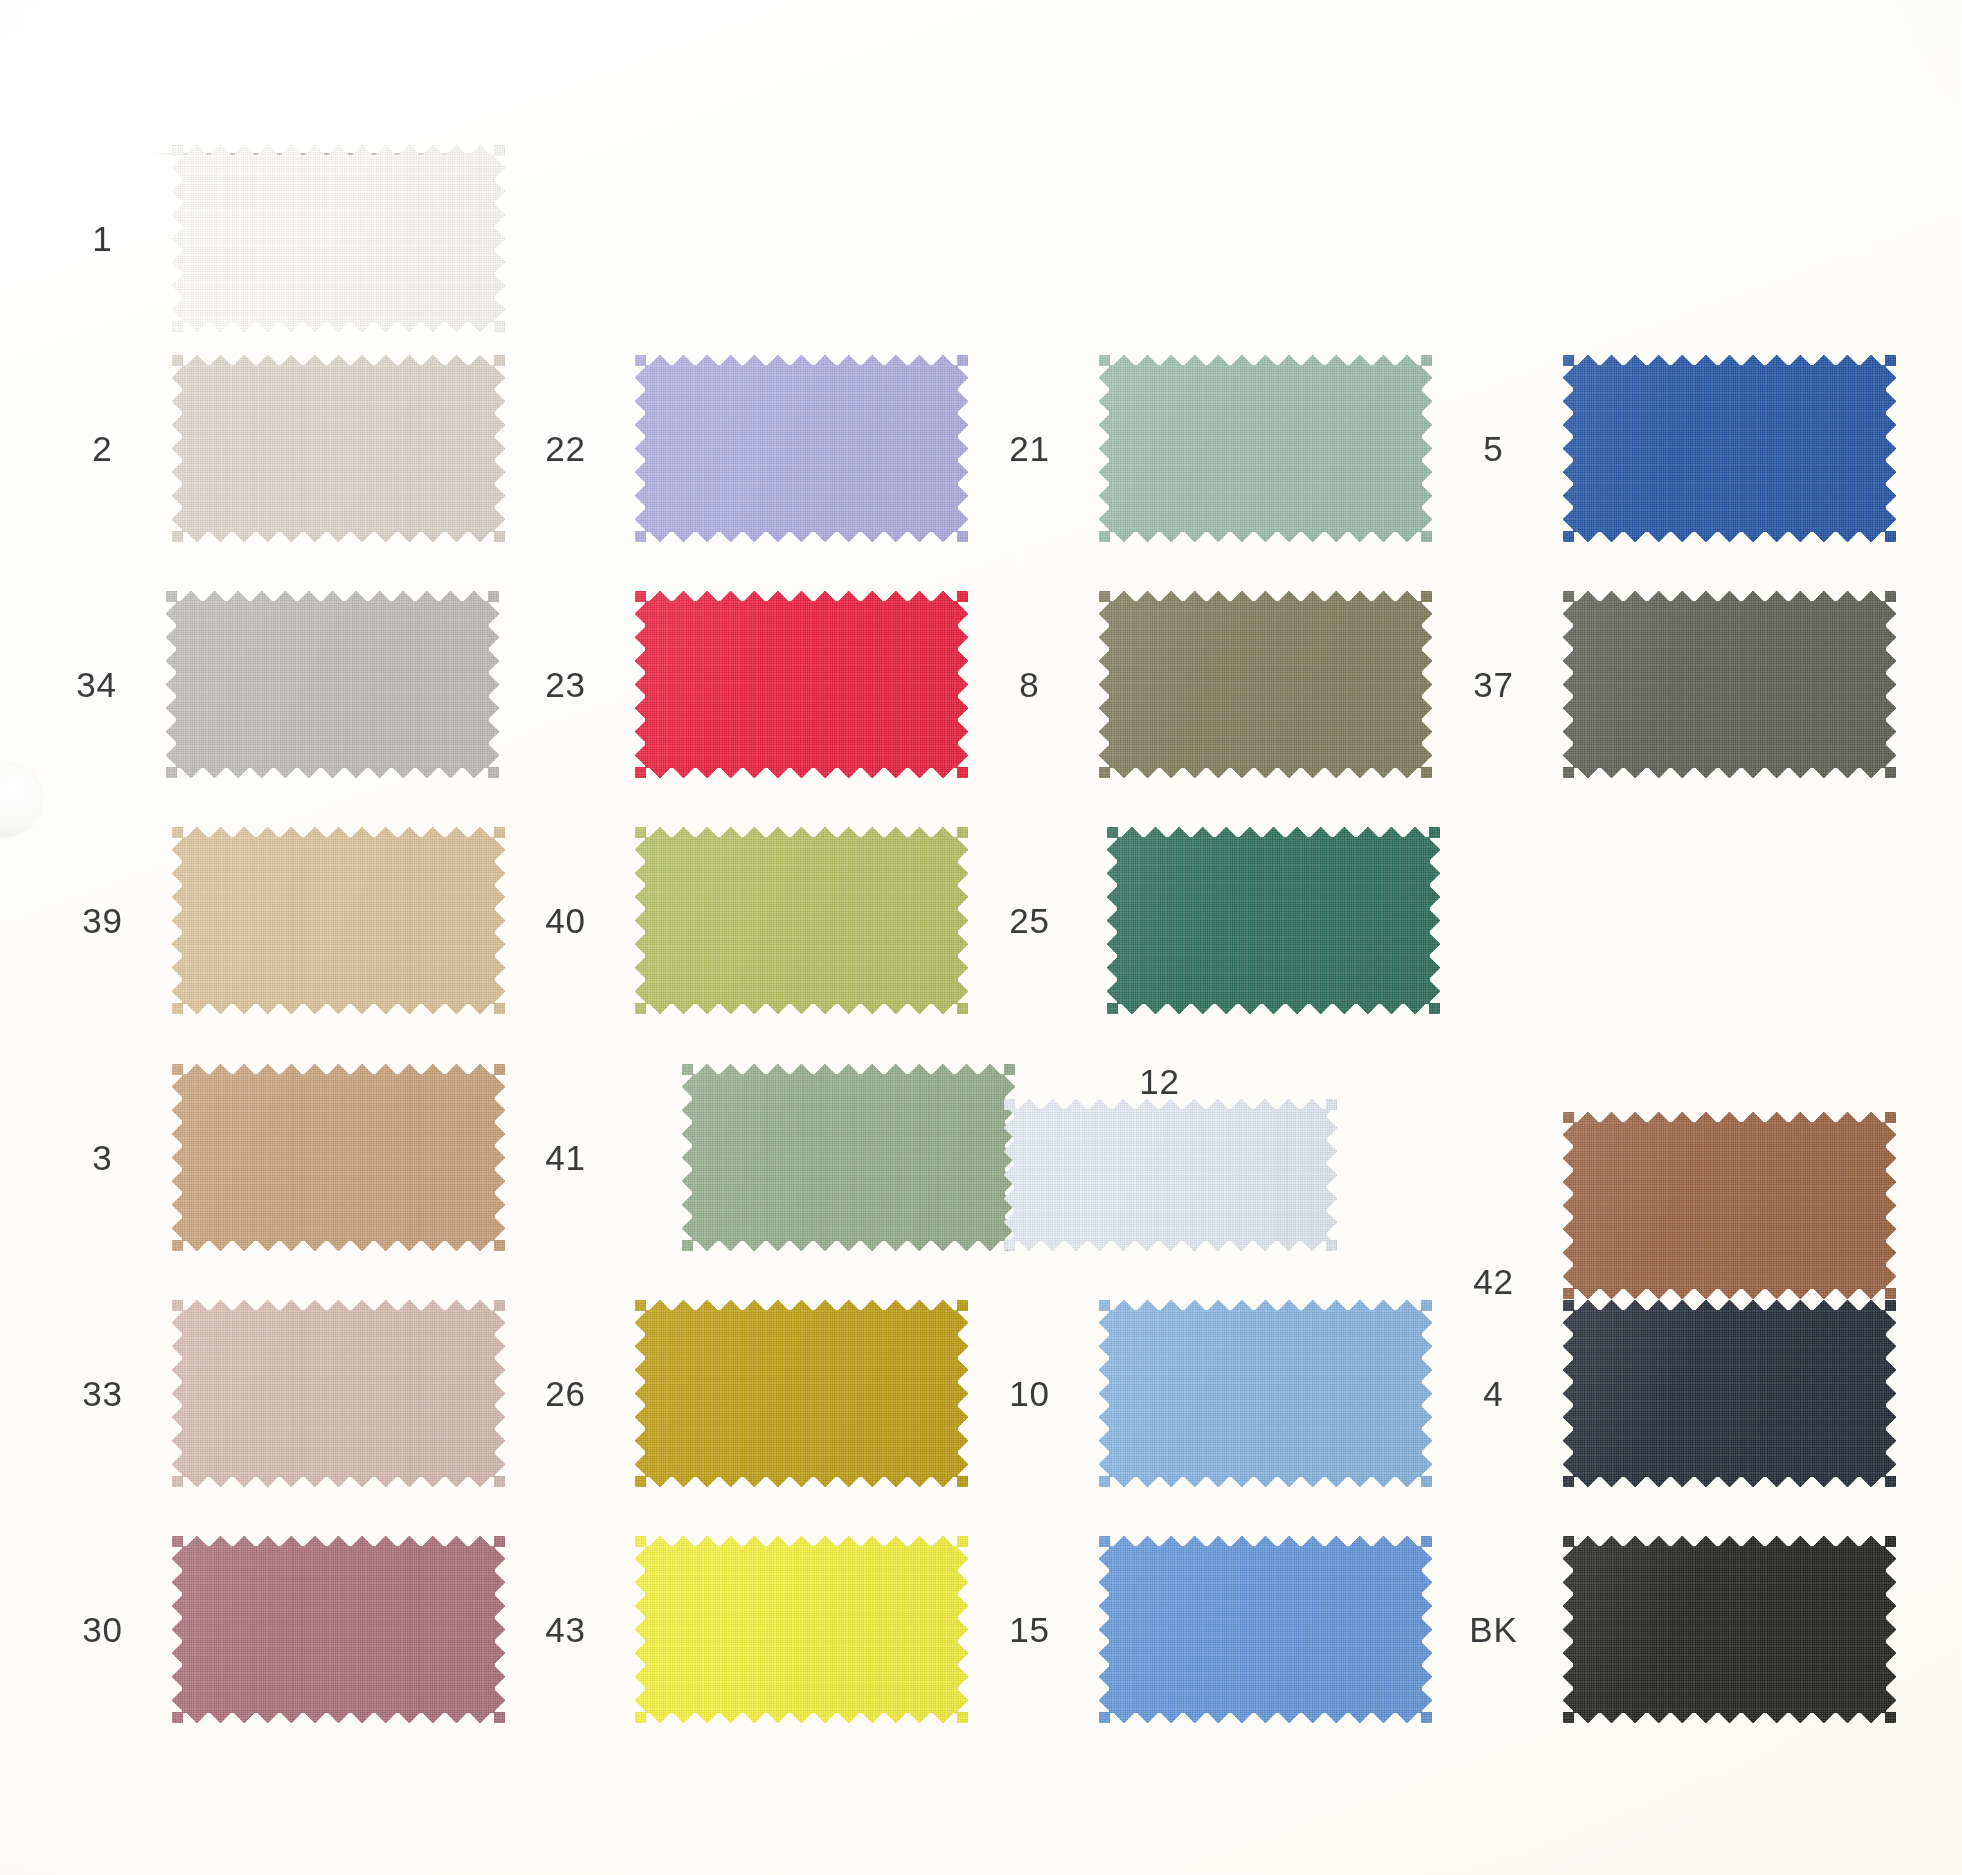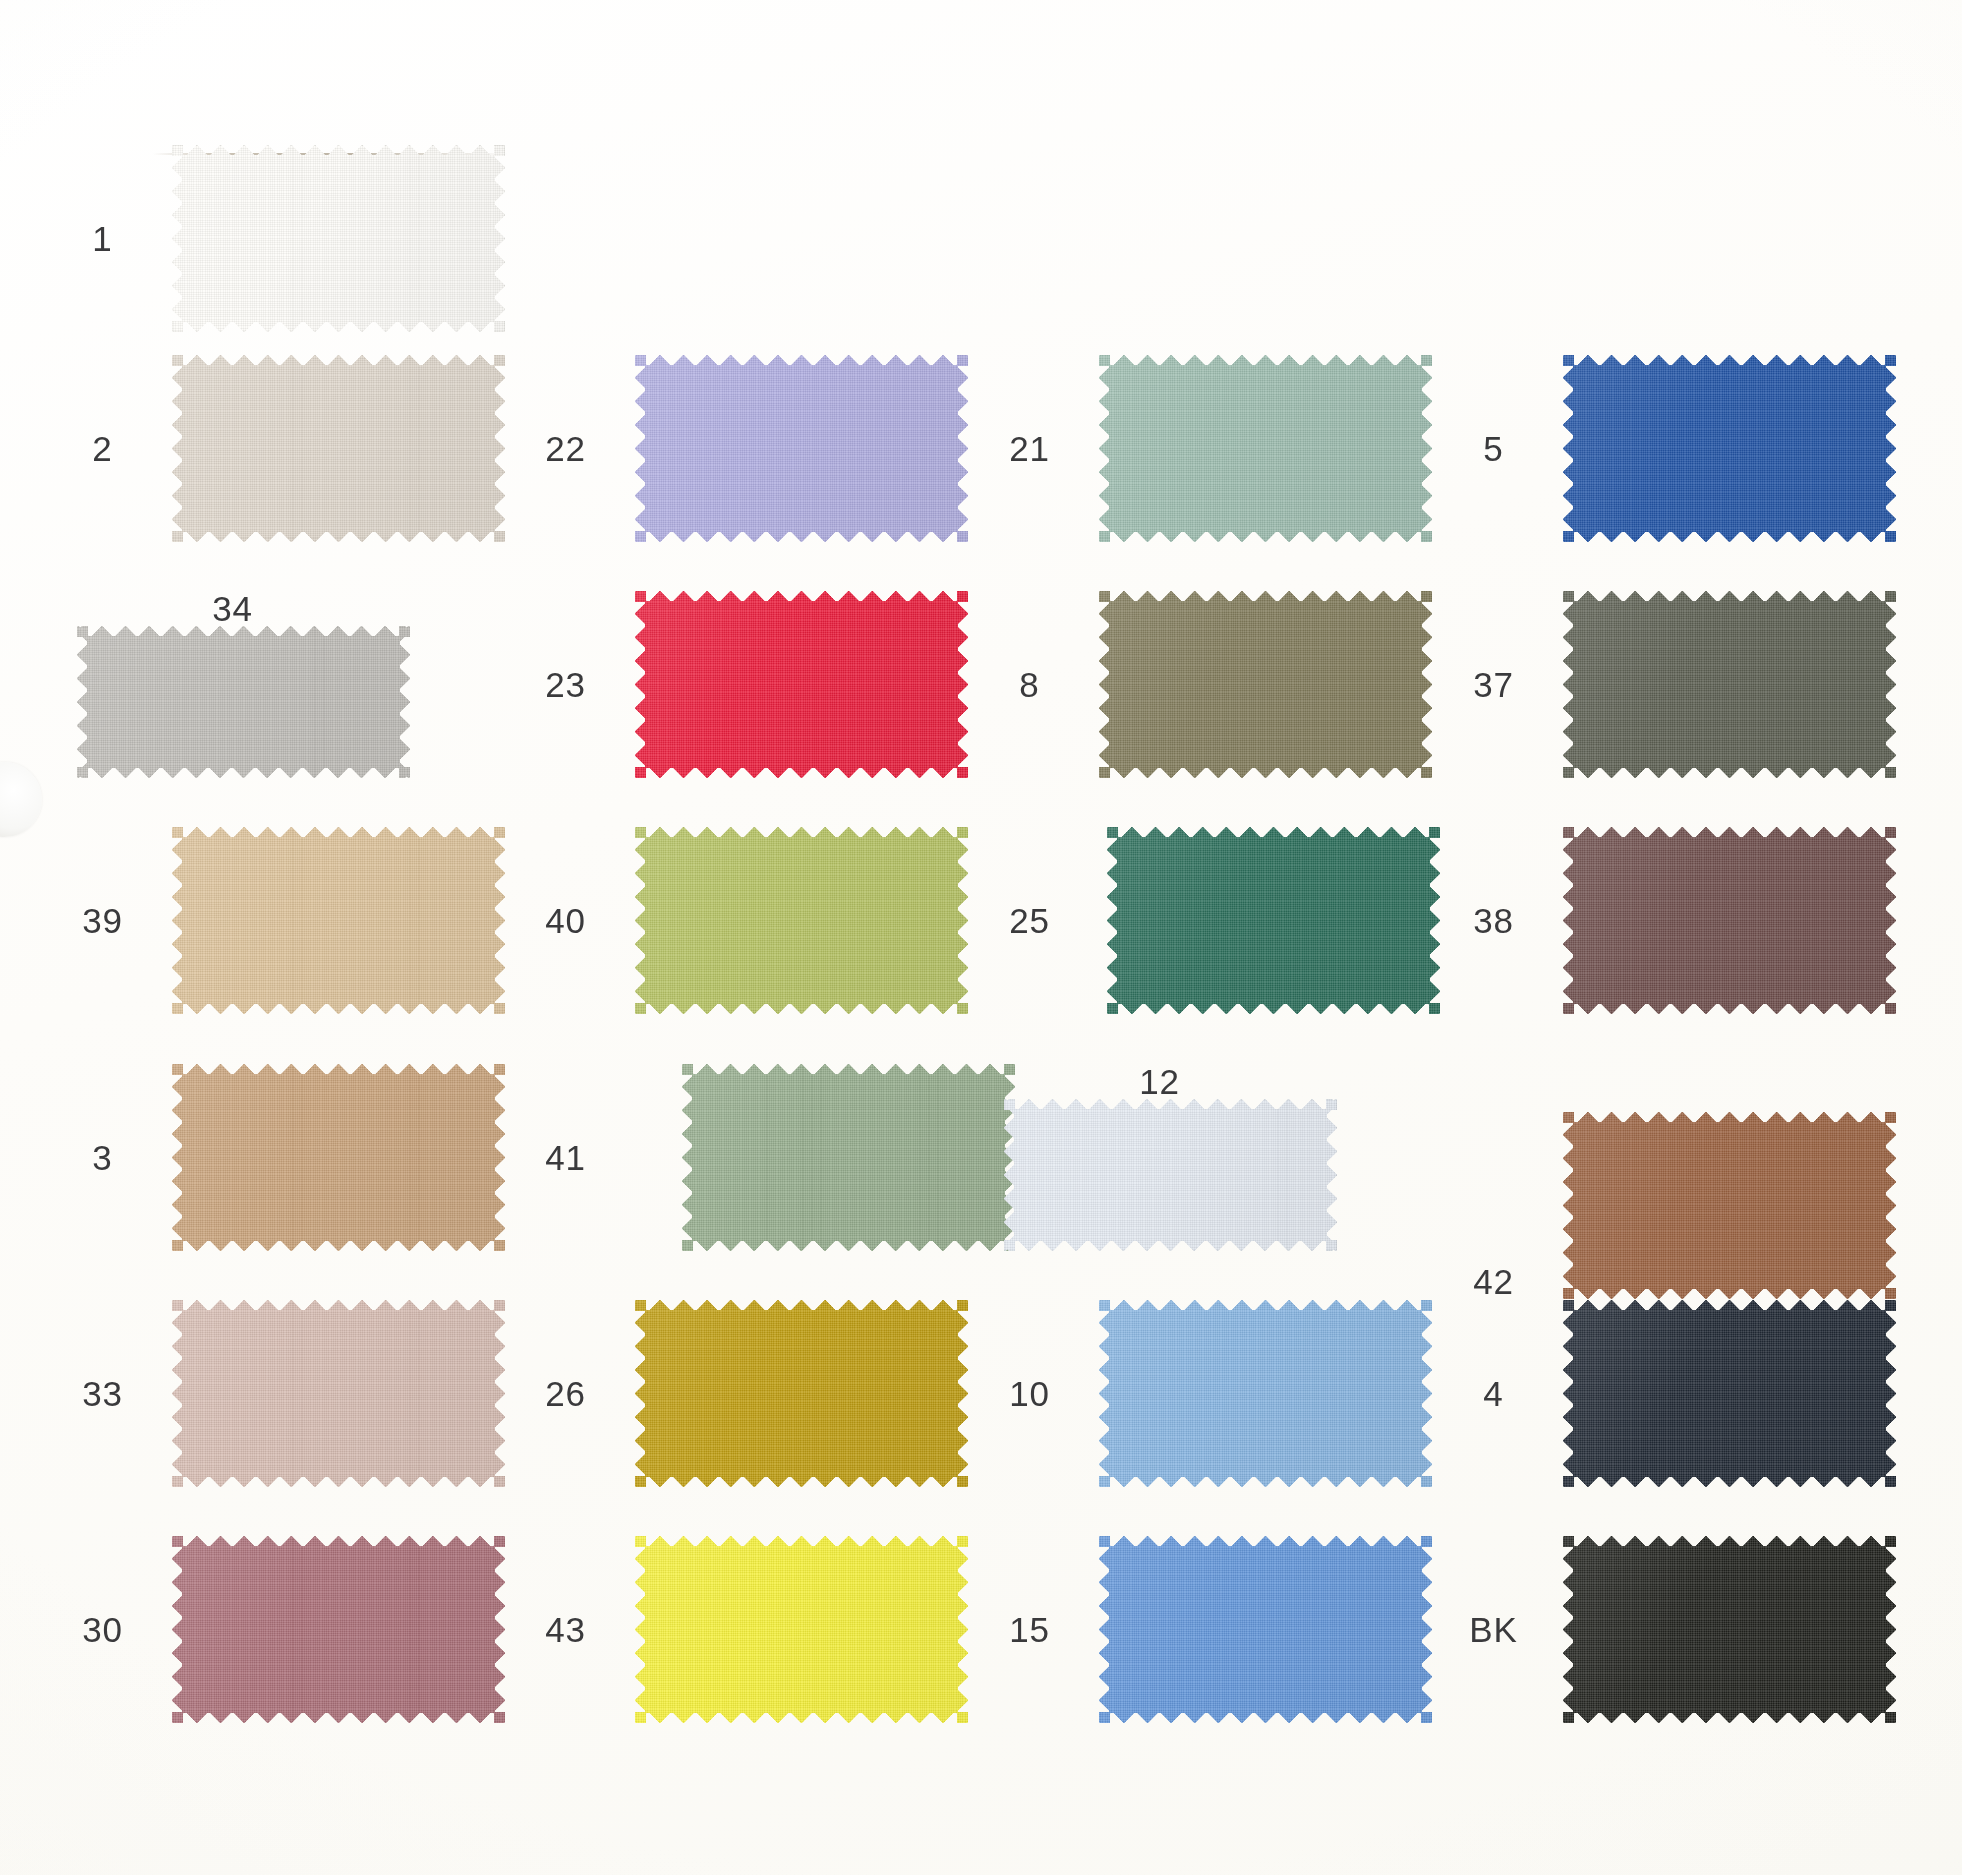--- a/index.html
+++ b/index.html
@@ -138,21 +138,21 @@
 
   <div id="grid">
       <div class="swatch-cell" style="left: 55px; top: 145px; height: 187px;">
         <div class="swatch-label">1</div>
         <div class="swatch-chip faint" style="background: rgb(252, 251, 247);"></div>
       </div>
       <div class="swatch-cell" style="left: 55px; top: 355px; height: 187px;">
         <div class="swatch-label">2</div>
         <div class="swatch-chip" style="background: rgb(222, 214, 203);"></div>
       </div>
-      <div class="swatch-cell" style="left: 55px; top: 591px; height: 187px; flex-direction: column;">
+      <div class="swatch-cell" style="left: 49px; top: 591px; height: 187px;">
         <div class="swatch-label">34</div>
         <div class="swatch-chip" style="background: rgb(191, 189, 184);"></div>
       </div>
       <div class="swatch-cell" style="left: 55px; top: 827px; height: 187px;">
         <div class="swatch-label">39</div>
         <div class="swatch-chip" style="background: rgb(220, 194, 154);"></div>
       </div>
       <div class="swatch-cell" style="left: 55px; top: 1064px; height: 187px;">
         <div class="swatch-label">3</div>
         <div class="swatch-chip" style="background: rgb(201, 163, 124);"></div>
@@ -214,24 +214,20 @@
         <div class="swatch-chip" style="background: rgb(99, 150, 217);"></div>
       </div>
       <div class="swatch-cell" style="left: 1446px; top: 355px; height: 187px;">
         <div class="swatch-label">5</div>
         <div class="swatch-chip" style="background: rgb(36, 85, 166);"></div>
       </div>
       <div class="swatch-cell" style="left: 1446px; top: 591px; height: 187px; align-items: center;">
         <div class="swatch-label">37</div>
         <div class="swatch-chip" style="background: rgb(93, 96, 83);"></div>
       </div>
-      <div class="swatch-cell" style="left: 1446px; top: 827px; height: 187px;">
-        <div class="swatch-label">38</div>
-        <div class="swatch-chip" style="background: rgb(111, 79, 77);"></div>
-      </div>
       <div class="swatch-cell" style="left: 1446px; top: 1112px; height: 187px; align-items: flex-end;">
         <div class="swatch-label">42</div>
         <div class="swatch-chip" style="background: rgb(155, 99, 66);"></div>
       </div>
       <div class="swatch-cell" style="left: 1446px; top: 1300px; height: 187px;">
         <div class="swatch-label">4</div>
         <div class="swatch-chip" style="background: rgb(34, 42, 54);"></div>
       </div>
       <div class="swatch-cell" style="left: 1446px; top: 1536px; height: 187px;">
         <div class="swatch-label">BK</div>

